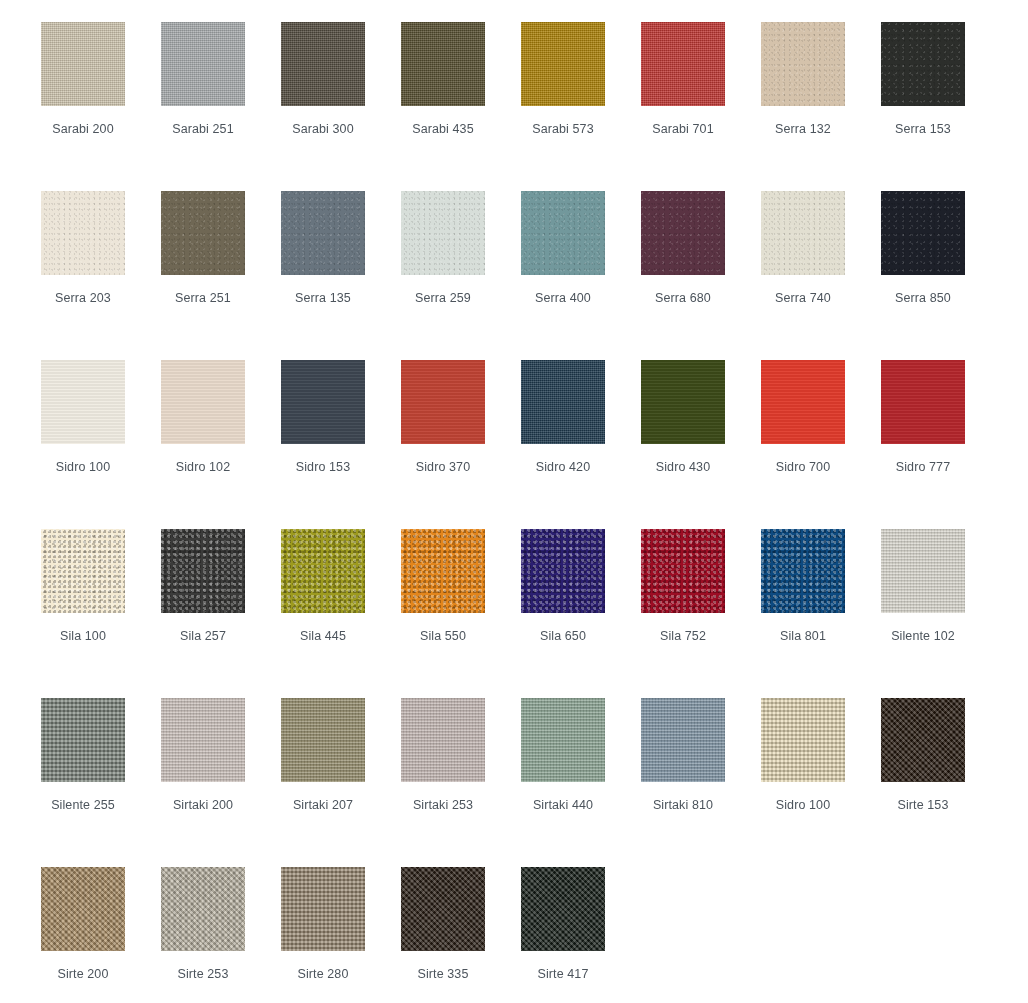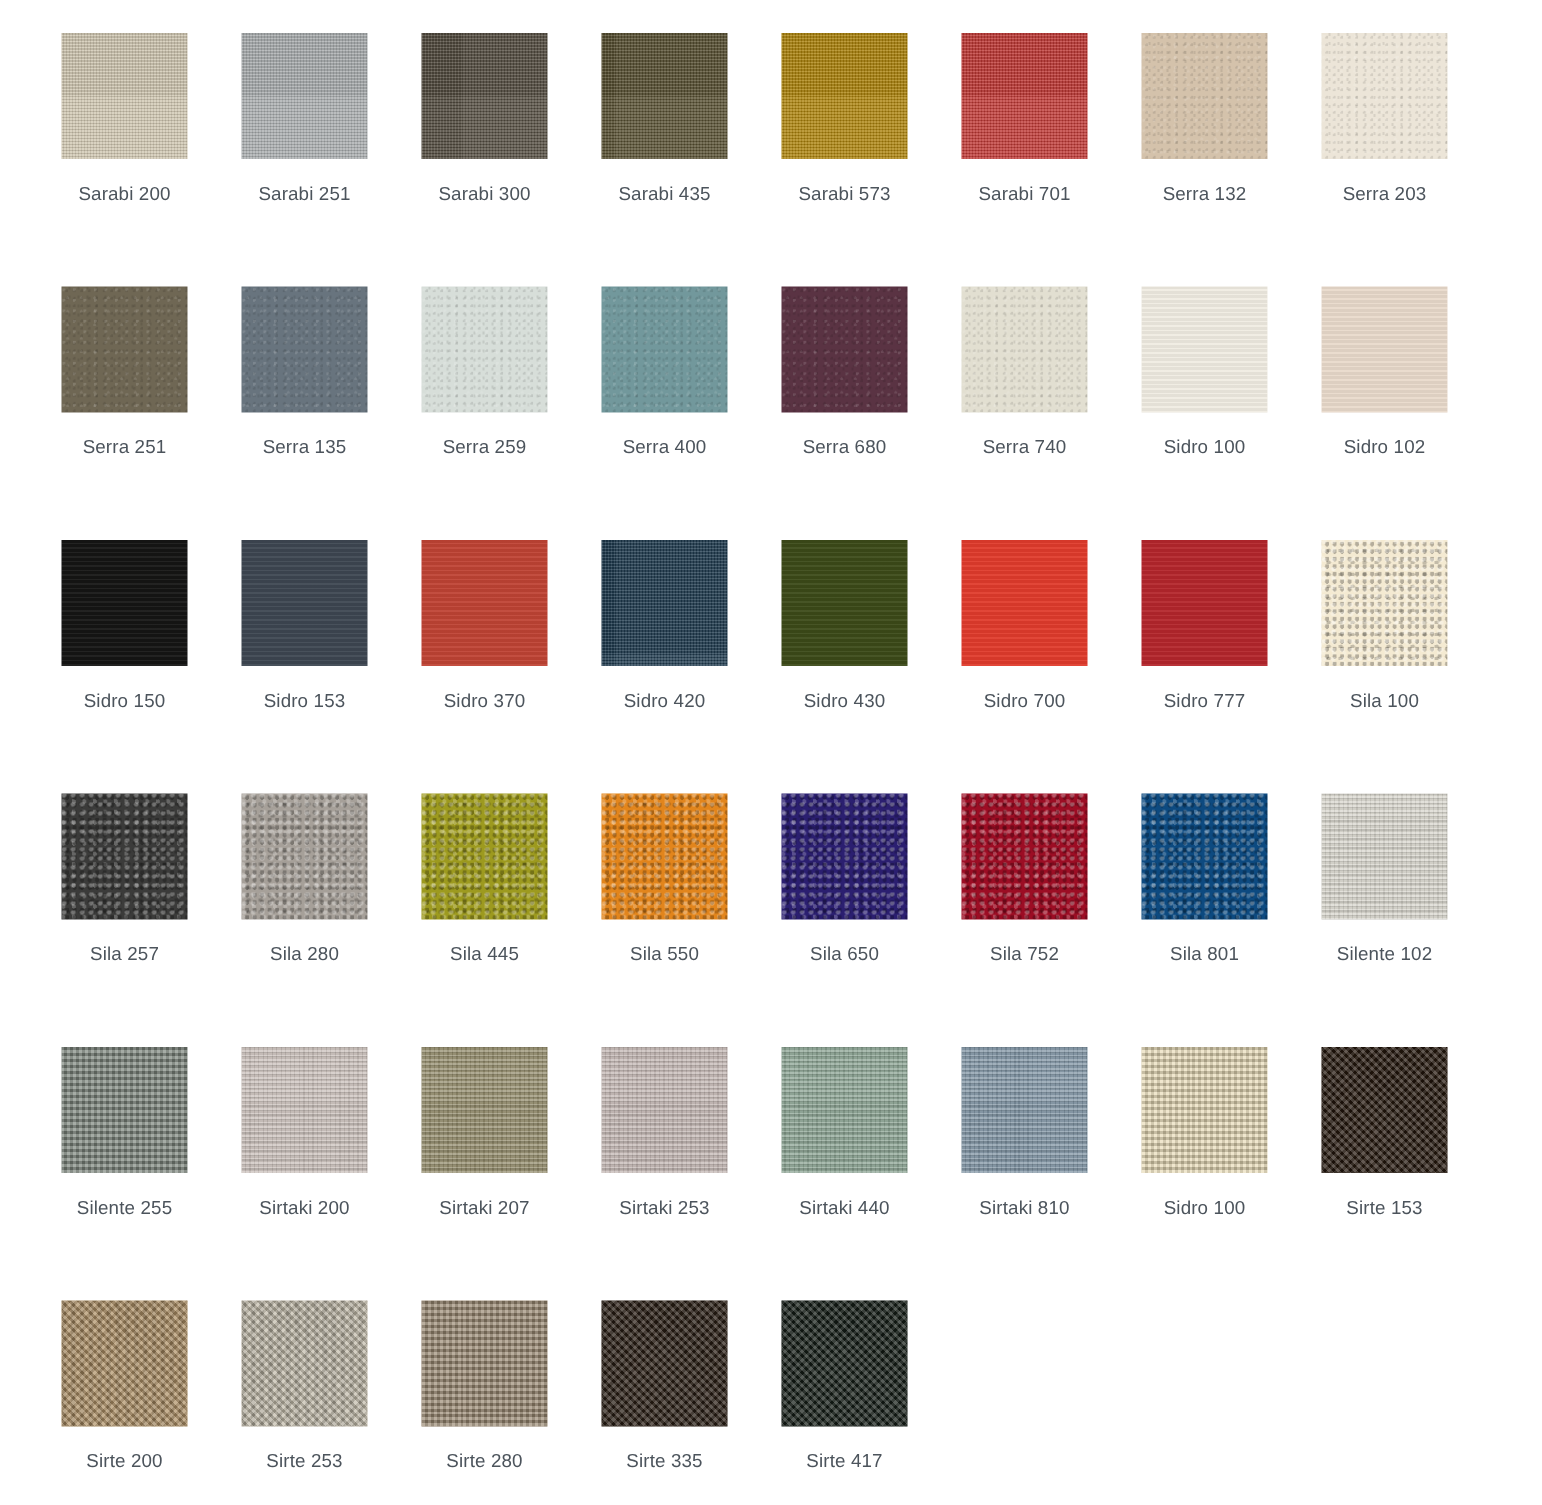--- a/index.html
+++ b/index.html
@@ -134,20 +134,26 @@
       </div>
       <div class="swatch-label">Sarabi 701</div>
     </div>
     <div class="swatch-cell">
       <div class="swatch-chip" style="background-color: rgb(212, 194, 171);">
         <div class="weave w-felt"></div>
       </div>
       <div class="swatch-label">Serra 132</div>
     </div>
     <div class="swatch-cell">
+      <div class="swatch-chip" style="background-color: rgb(44, 46, 43);">
+        <div class="weave w-felt"></div>
+      </div>
+      <div class="swatch-label">Serra 153</div>
+    </div>
+    <div class="swatch-cell">
       <div class="swatch-chip" style="background-color: rgb(236, 229, 216);">
         <div class="weave w-felt"></div>
       </div>
       <div class="swatch-label">Serra 203</div>
     </div>
     <div class="swatch-cell">
       <div class="swatch-chip" style="background-color: rgb(111, 103, 84);">
         <div class="weave w-felt"></div>
       </div>
       <div class="swatch-label">Serra 251</div>
@@ -176,38 +182,38 @@
       </div>
       <div class="swatch-label">Serra 680</div>
     </div>
     <div class="swatch-cell">
       <div class="swatch-chip" style="background-color: rgb(226, 223, 209);">
         <div class="weave w-felt"></div>
       </div>
       <div class="swatch-label">Serra 740</div>
     </div>
     <div class="swatch-cell">
+      <div class="swatch-chip" style="background-color: rgb(29, 32, 41);">
+        <div class="weave w-felt"></div>
+      </div>
+      <div class="swatch-label">Serra 850</div>
+    </div>
+    <div class="swatch-cell">
       <div class="swatch-chip" style="background-color: rgb(240, 236, 226);">
         <div class="weave w-smooth"></div>
       </div>
       <div class="swatch-label">Sidro 100</div>
     </div>
     <div class="swatch-cell">
       <div class="swatch-chip" style="background-color: rgb(233, 218, 203);">
         <div class="weave w-smooth"></div>
       </div>
       <div class="swatch-label">Sidro 102</div>
     </div>
     <div class="swatch-cell">
-      <div class="swatch-chip" style="background-color: rgb(21, 21, 20);">
-        <div class="weave w-smooth"></div>
-      </div>
-      <div class="swatch-label">Sidro 150</div>
-    </div>
-    <div class="swatch-cell">
       <div class="swatch-chip" style="background-color: rgb(61, 70, 81);">
         <div class="weave w-smooth"></div>
       </div>
       <div class="swatch-label">Sidro 153</div>
     </div>
     <div class="swatch-cell">
       <div class="swatch-chip" style="background-color: rgb(191, 67, 52);">
         <div class="weave w-smooth"></div>
       </div>
       <div class="swatch-label">Sidro 370</div>
@@ -240,26 +246,20 @@
       <div class="swatch-chip" style="background-color: rgb(244, 234, 210);">
         <div class="weave w-boucle"></div>
       </div>
       <div class="swatch-label">Sila 100</div>
     </div>
     <div class="swatch-cell">
       <div class="swatch-chip" style="background-color: rgb(59, 59, 58);">
         <div class="weave w-boucle"></div>
       </div>
       <div class="swatch-label">Sila 257</div>
-    </div>
-    <div class="swatch-cell">
-      <div class="swatch-chip" style="background-color: rgb(166, 160, 153);">
-        <div class="weave w-boucle"></div>
-      </div>
-      <div class="swatch-label">Sila 280</div>
     </div>
     <div class="swatch-cell">
       <div class="swatch-chip" style="background-color: rgb(157, 154, 31);">
         <div class="weave w-boucle"></div>
       </div>
       <div class="swatch-label">Sila 445</div>
     </div>
     <div class="swatch-cell">
       <div class="swatch-chip" style="background-color: rgb(226, 133, 28);">
         <div class="weave w-boucle"></div>

